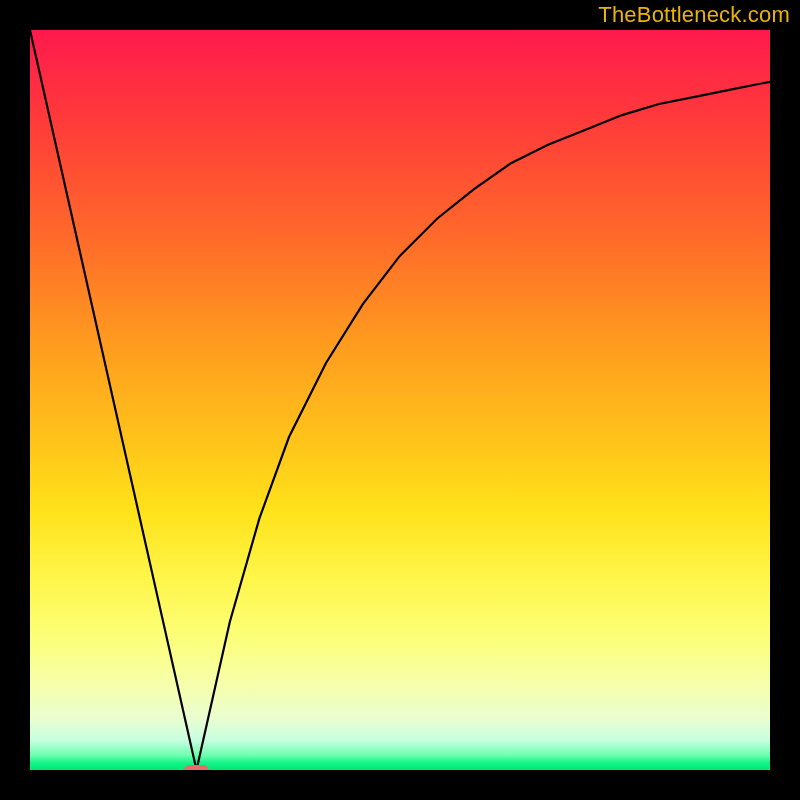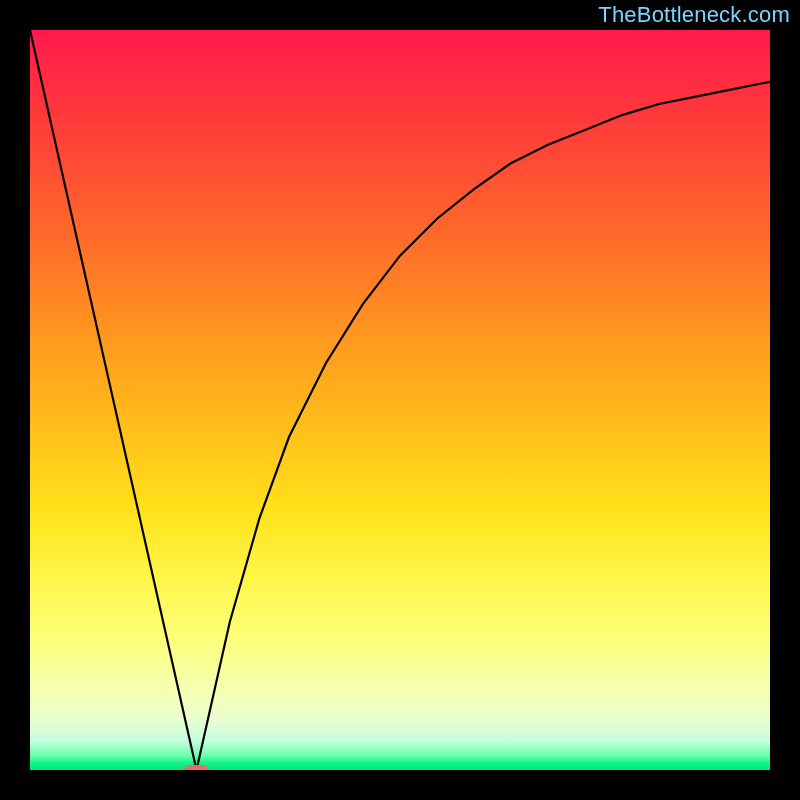--- a/index.html
+++ b/index.html
@@ -14,21 +14,21 @@
   .outer {
     width: 800px;
     height: 800px;
     background: #000;
     position: relative;
   }
   .watermark {
     position: absolute;
     top: 2px;
     right: 10px;
-    color: #7dd3fc;
+    color: #eab308;
     font-size: 22px;
     font-weight: 500;
     letter-spacing: 0.2px;
     z-index: 3;
   }
   .plot {
     position: absolute;
     left: 30px;
     top: 30px;
     width: 740px;

